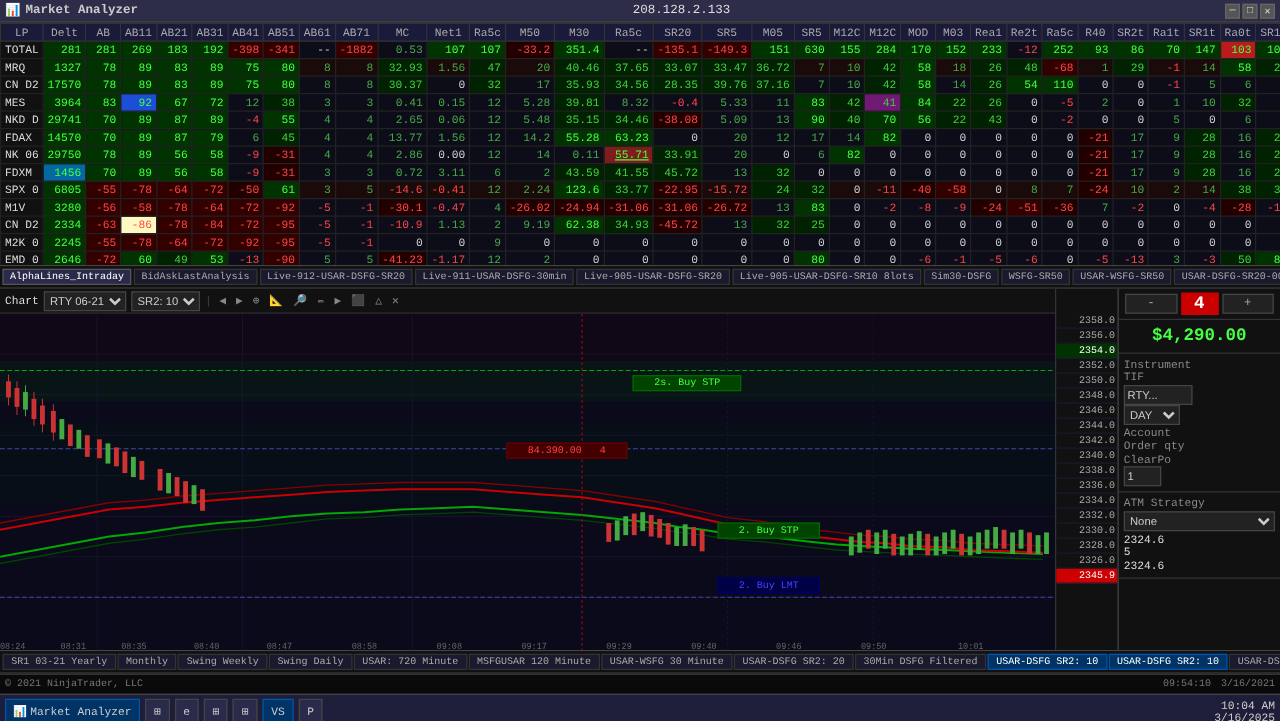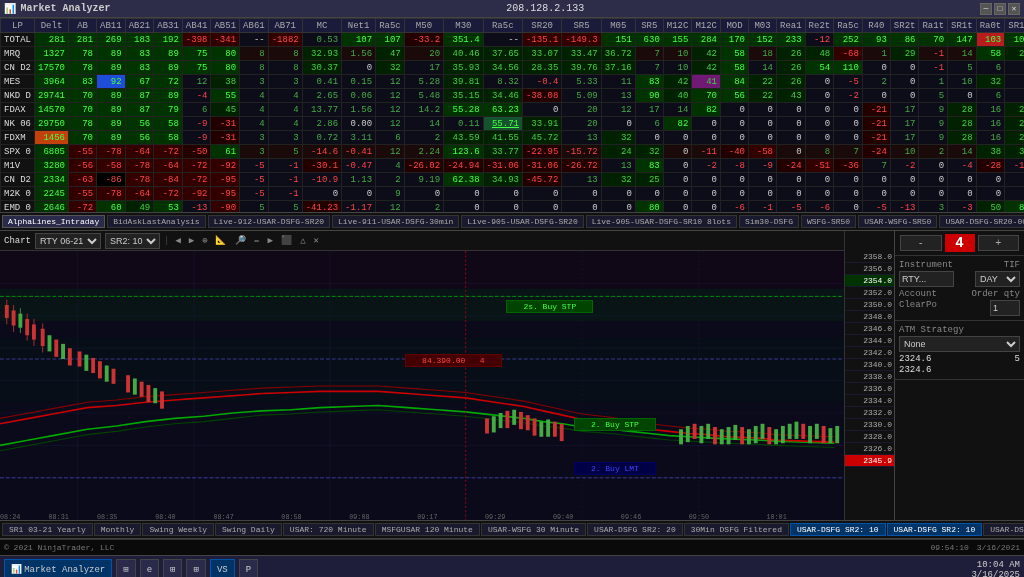--- a/index.html
+++ b/index.html
@@ -144,20 +144,21 @@
       font-size: 9px;
     }
     .right-panel-section {
       padding: 3px 4px;
       border-bottom: 1px solid #333;
     }
     .rp-row {
       display: flex;
       justify-content: space-between;
       margin: 1px 0;
+      flex-direction: column;
     }
     .rp-label { color: #888; }
     .rp-btn {
       flex: 1;
       margin: 1px;
       padding: 2px;
       text-align: center;
       cursor: pointer;
       font-size: 9px;
       border: 1px solid #444;
@@ -547,42 +548,42 @@
           <td style="background: rgb(0, 51, 0); color: rgb(68, 255, 68);">58</td>
           <td style="color: rgb(255, 68, 68);">-9</td>
           <td style="background: rgb(34, 0, 0); color: rgb(255, 68, 68);">-31</td>
           <td style="color: rgb(68, 170, 68);">4</td>
           <td style="color: rgb(68, 170, 68);">4</td>
           <td style="color: rgb(68, 170, 68);">2.86</td>
           <td>0.00</td>
           <td style="color: rgb(68, 170, 68);">12</td>
           <td style="color: rgb(68, 170, 68);">14</td>
           <td style="color: rgb(68, 170, 68);">0.11</td>
-          <td style="background: #14532d; color: rgb(68, 255, 68); text-decoration: underline;">55.71</td>
+          <td style="background: #7f1d1d; color: rgb(68, 255, 68); text-decoration: underline;">55.71</td>
           <td style="background: rgb(0, 34, 0); color: rgb(68, 204, 68);">33.91</td>
           <td style="color: rgb(68, 170, 68);">20</td>
           <td>0</td>
           <td style="color: rgb(68, 170, 68);">6</td>
           <td style="background: rgb(0, 51, 0); color: rgb(68, 255, 68);">82</td>
           <td>0</td>
           <td>0</td>
           <td>0</td>
           <td>0</td>
           <td>0</td>
           <td>0</td>
           <td style="background: rgb(34, 0, 0); color: rgb(255, 68, 68);">-21</td>
           <td style="color: rgb(68, 170, 68);">17</td>
           <td style="color: rgb(68, 170, 68);">9</td>
           <td style="background: rgb(0, 34, 0); color: rgb(68, 204, 68);">28</td>
           <td style="color: rgb(68, 170, 68);">16</td>
           <td style="background: rgb(0, 34, 0); color: rgb(68, 204, 68);">21</td>
         </tr>
         <tr>
           <td class="row-label">FDXM</td>
-          <td style="background: #c2410c; color: rgb(68, 255, 68);">1456</td>
+          <td style="background: #0369a1; color: rgb(68, 255, 68);">1456</td>
           <td style="background: rgb(0, 51, 0); color: rgb(68, 255, 68);">70</td>
           <td style="background: rgb(0, 51, 0); color: rgb(68, 255, 68);">89</td>
           <td style="background: rgb(0, 51, 0); color: rgb(68, 255, 68);">56</td>
           <td style="background: rgb(0, 51, 0); color: rgb(68, 255, 68);">58</td>
           <td style="color: rgb(255, 68, 68);">-9</td>
           <td style="background: rgb(34, 0, 0); color: rgb(255, 68, 68);">-31</td>
           <td style="color: rgb(68, 170, 68);">3</td>
           <td style="color: rgb(68, 170, 68);">3</td>
           <td style="color: rgb(68, 170, 68);">0.72</td>
           <td style="color: rgb(68, 170, 68);">3.11</td>
@@ -675,21 +676,21 @@
           <td style="color: rgb(255, 68, 68);">-2</td>
           <td>0</td>
           <td style="color: rgb(255, 68, 68);">-4</td>
           <td style="background: rgb(34, 0, 0); color: rgb(255, 68, 68);">-28</td>
           <td style="color: rgb(255, 68, 68);">-12</td>
         </tr>
         <tr>
           <td class="row-label">CN D2</td>
           <td style="background: rgb(0, 51, 0); color: rgb(68, 255, 68);">2334</td>
           <td style="background: rgb(51, 0, 0); color: rgb(255, 68, 68);">-63</td>
-          <td style="background: #000000; color: rgb(255, 68, 68);">-86</td>
+          <td style="background: #fef9c3; color: rgb(255, 68, 68);">-86</td>
           <td style="background: rgb(51, 0, 0); color: rgb(255, 68, 68);">-78</td>
           <td style="background: rgb(51, 0, 0); color: rgb(255, 68, 68);">-84</td>
           <td style="background: rgb(51, 0, 0); color: rgb(255, 68, 68);">-72</td>
           <td style="background: rgb(51, 0, 0); color: rgb(255, 68, 68);">-95</td>
           <td style="color: rgb(255, 68, 68);">-5</td>
           <td style="color: rgb(255, 68, 68);">-1</td>
           <td style="color: rgb(255, 68, 68);">-10.9</td>
           <td style="color: rgb(68, 170, 68);">1.13</td>
           <td style="color: rgb(68, 170, 68);">2</td>
           <td style="color: rgb(68, 170, 68);">9.19</td>
@@ -981,20 +982,23 @@
   <div id="right-panel">
 
     <div class="right-panel-section">
       <div style="display:flex;align-items:center;gap:2px;">
         <div class="rp-btn btn-gray" style="width:16px;height:16px;font-size:10px;">-</div>
         <div style="background:#cc0000;color:#fff;font-size:14px;font-weight:bold;padding:1px 8px;text-align:center;min-width:30px;">4</div>
         <div class="rp-btn btn-gray" style="width:16px;height:16px;font-size:10px;">+</div>
       </div>
     </div>
 
+    <div class="right-panel-section">
+      <div class="rp-big-val">$4,290.00</div>
+    </div>
 
     <div class="right-panel-section">
       <div class="rp-row">
         <span class="rp-label">Instrument</span>
         <span class="rp-label">TIF</span>
       </div>
       <div class="rp-row">
         <input class="rp-input" value="RTY..." style="width: 55px;">
         <select style="background:#222;color:#ccc;border:1px solid #444;font-size:9px;height:16px;width:45px;">
           <option>DAY</option>

